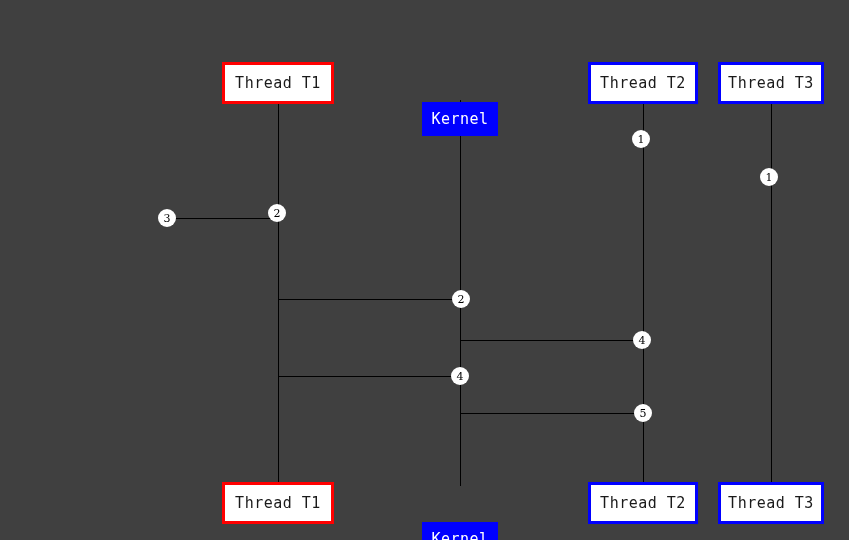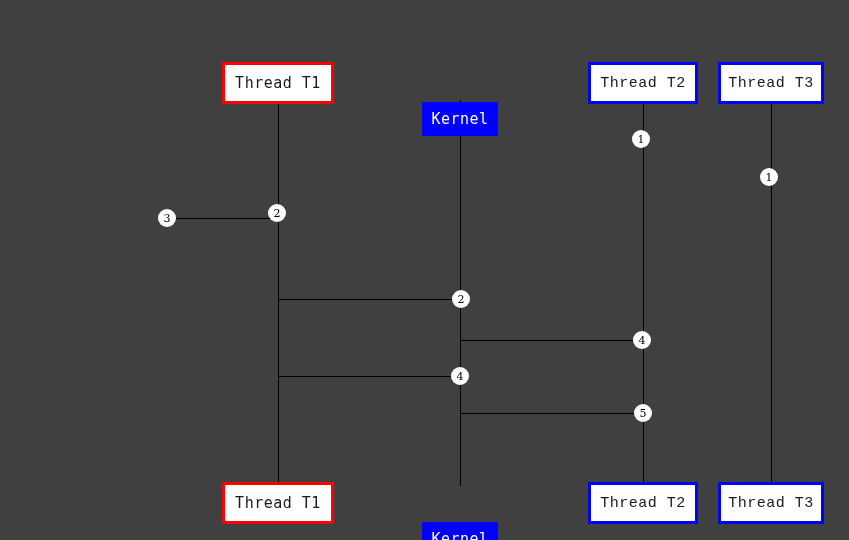--- a/index.html
+++ b/index.html
@@ -41,21 +41,20 @@
     letter-spacing: 0.5px;
     white-space: nowrap;
   }
   .participant.thread {
     background: #ffffff;
     color: #1a1a1a;
     border: 3px solid #ff0000;
   }
   .participant.thread.blue {
     border-color: #0000ff;
-    font-family: Liberation Mono, monospace;
   }
   .participant.kernel {
     background: #0000ff;
     color: #ffffff;
     border: 0;
     margin-top: 36px;
   }
 
   
   .seq-marker {

